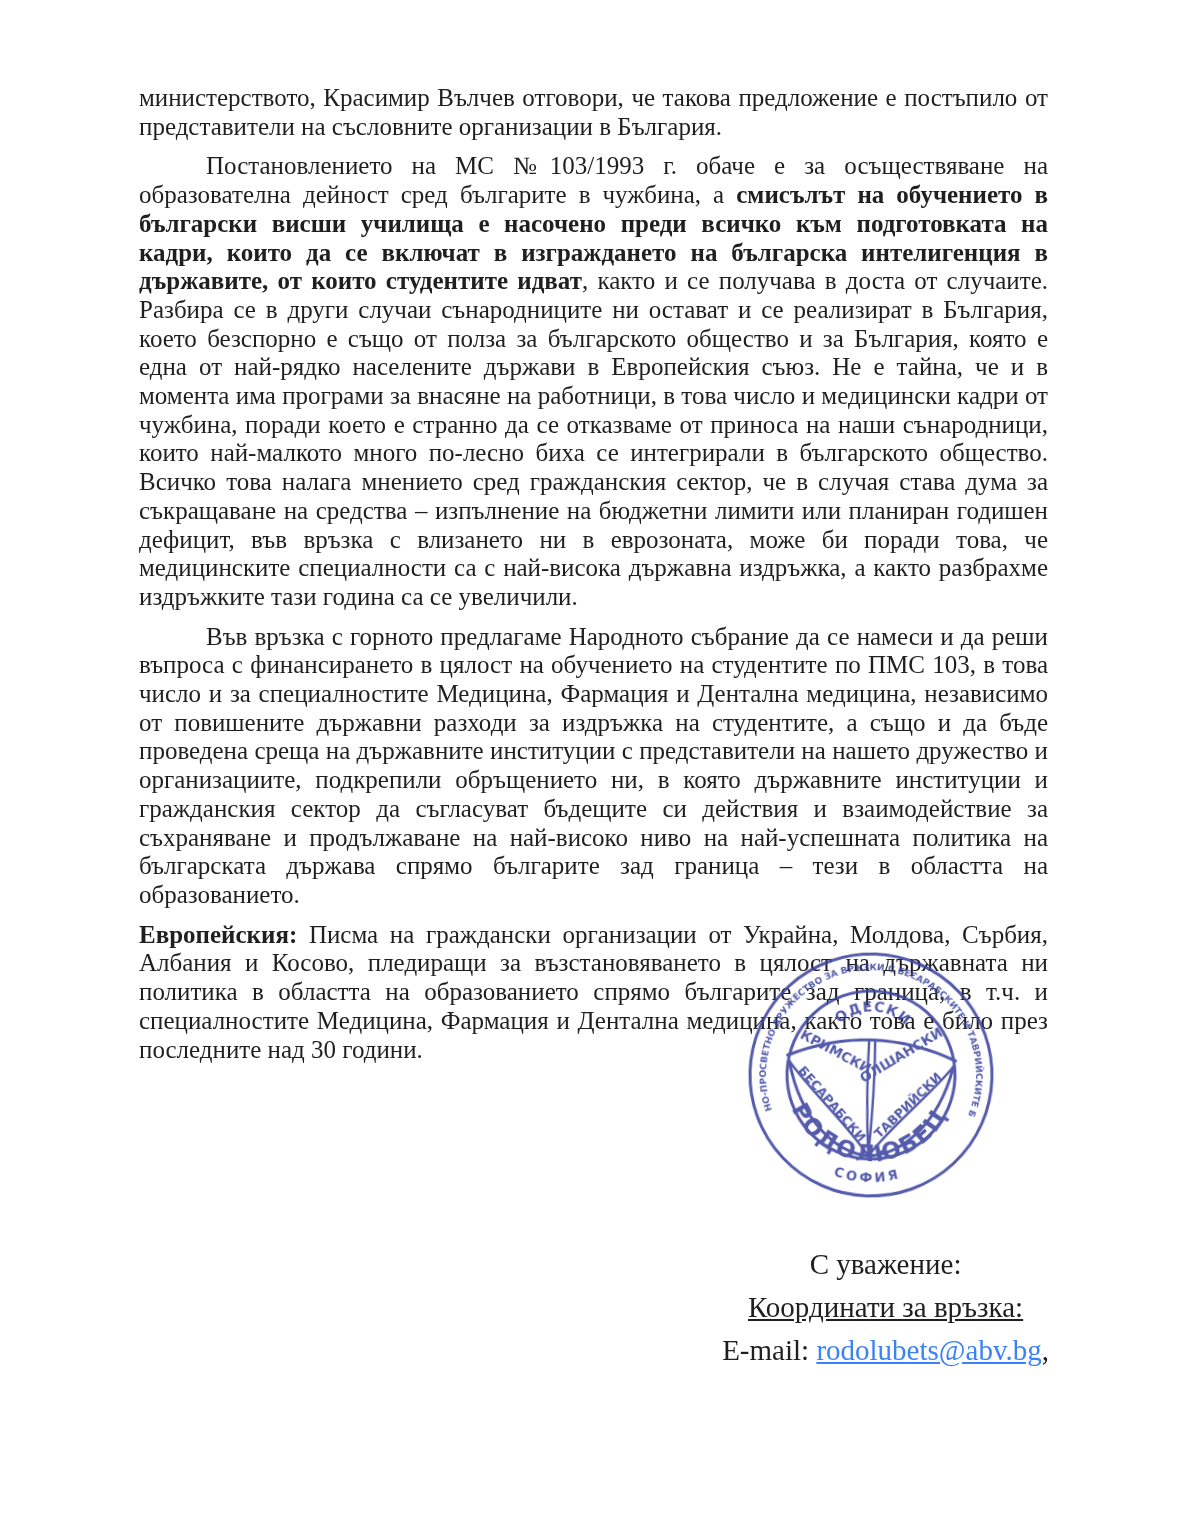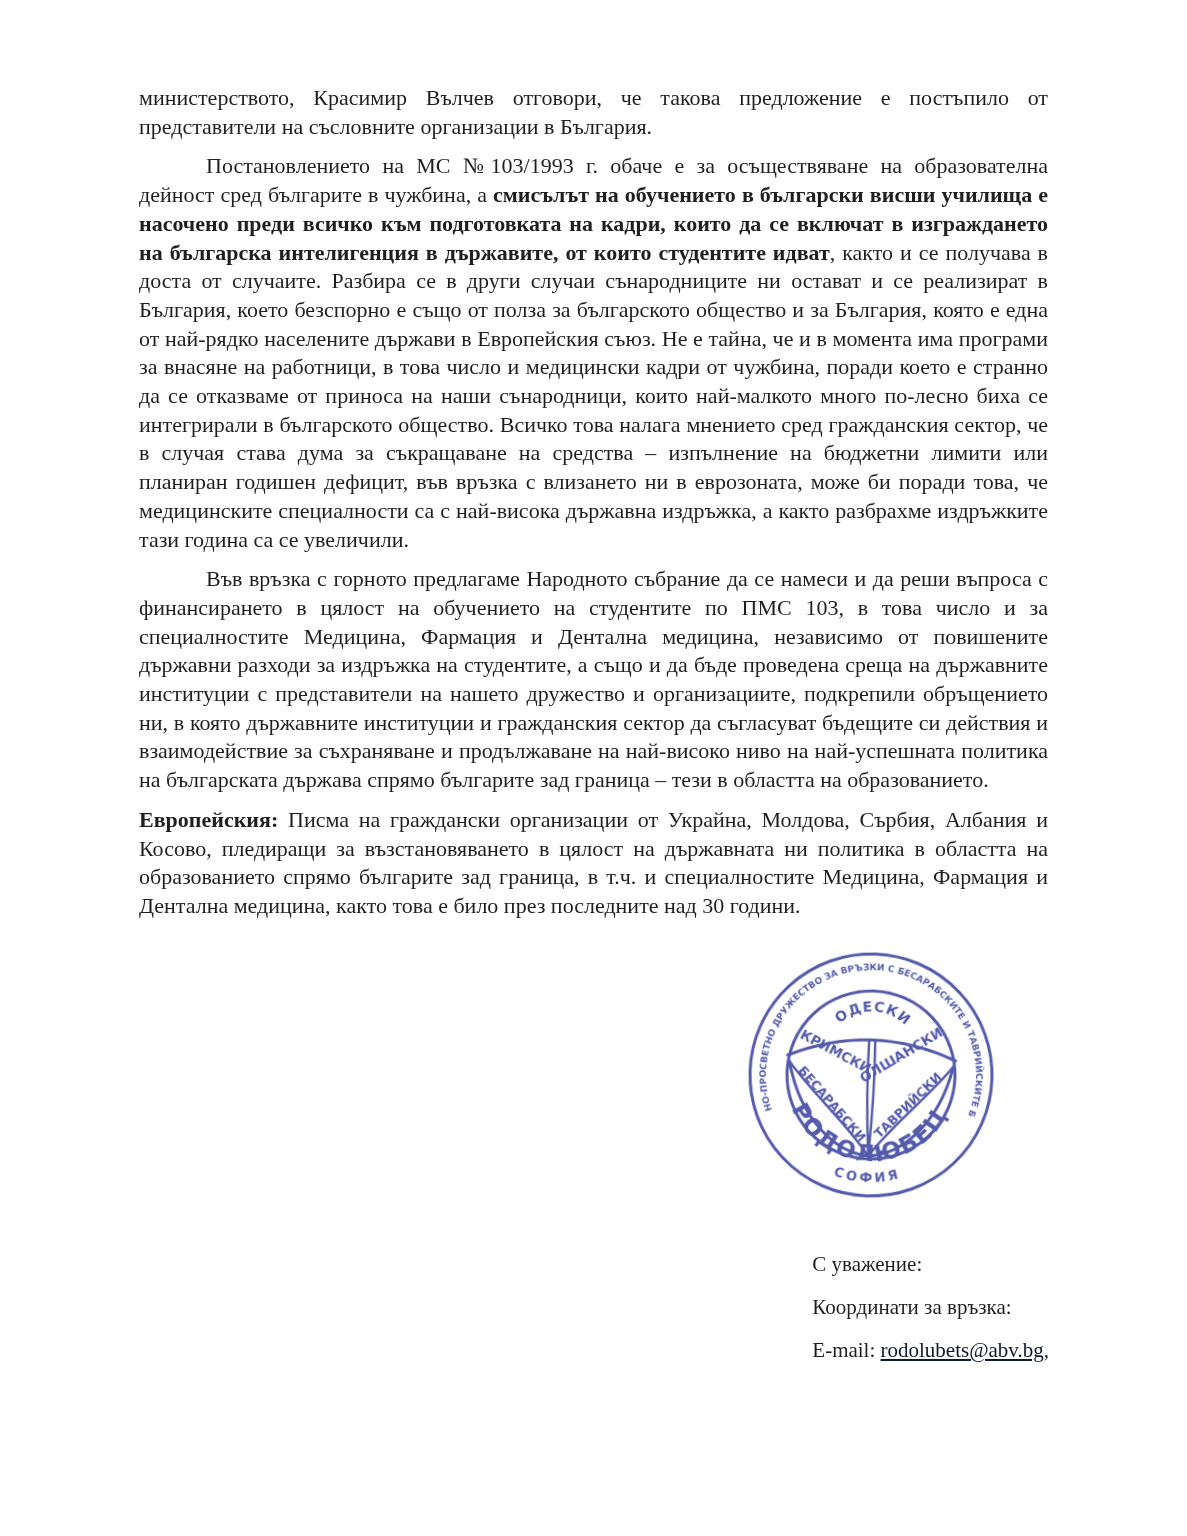--- a/index.html
+++ b/index.html
@@ -7,45 +7,45 @@
     width:1187px;height:1536px;
     background:#ffffff;
     position:relative;
     font-family:"Liberation Serif", serif;
     color:#1f1f1f;
     overflow:hidden;
   }
   .content{
     position:absolute;
     left:139px;top:84px;width:909px;
-    font-size:22px;
+    font-size:25px;
     line-height:28.7px;
     text-align:justify;
   }
   .content p{margin:0 0 11px 0;}
   .content p.ind{text-indent:67px;}
   .content b{font-weight:bold;}
   .seal{
     position:absolute;
     left:740px;top:944px;
     width:262px;height:262px;
     transform:rotate(2deg);
     opacity:0.88;
   }
   .seal svg{filter:blur(0.35px);}
   .signature{
     position:absolute;
     right:138px;top:1253px;
-    text-align:left;
-    font-size:21px;
+    text-align:center;
+    font-size:29px;
     line-height:22px;
     white-space:nowrap;
   }
   .sig-line{margin-bottom:21px;}
-  .contacts-heading{}
+  .contacts-heading{text-decoration:underline;}
   a.email-link{text-decoration:underline;cursor:pointer;}
 </style>
 </head>
 <body>
 
 <div class="content">
   <p><span>министерството, Красимир Вълчев отговори, че такова предложение е постъпило от представители на съсловните организации в България.</span></p>
   <p class="ind"><span>Постановлението на МС №103/1993 г. обаче е за осъществяване на образователна дейност сред българите в чужбина, а </span><b>смисълът на обучението в български висши училища е насочено преди всичко към подготовката на кадри, които да се включат в изграждането на българска интелигенция в държавите, от които студентите идват</b><span>, както и се получава в доста от случаите. Разбира се в други случаи сънародниците ни остават и се реализират в България, което безспорно е също от полза за българското общество и за България, която е една от най-рядко населените държави в Европейския съюз. Не е тайна, че и в момента има програми за внасяне на работници, в това число и медицински кадри от чужбина, поради което е странно да се отказваме от приноса на наши сънародници, които най-малкото много по-лесно биха се интегрирали в българското общество. Всичко това налага мнението сред гражданския сектор, че в случая става дума за съкращаване на средства – изпълнение на бюджетни лимити или планиран годишен дефицит, във връзка с влизането ни в еврозоната, може би поради това, че медицинските специалности са с най-висока държавна издръжка, а както разбрахме издръжките тази година са се увеличили.</span></p>
   <p class="ind"><span>Във връзка с горното предлагаме Народното събрание да се намеси и да реши въпроса с финансирането в цялост на обучението на студентите по ПМС 103, в това число и за специалностите Медицина, Фармация и Дентална медицина, независимо от повишените държавни разходи за издръжка на студентите, а също и да бъде проведена среща на държавните институции с представители на нашето дружество и организациите, подкрепили обръщението ни, в която държавните институции и гражданския сектор да съгласуват бъдещите си действия и взаимодействие за съхраняване и продължаване на най-високо ниво на най-успешната политика на българската държава спрямо българите зад граница – тези в областта на образованието.</span></p>
   <p><b>Европейския:</b><span> Писма на граждански организации от Украйна, Молдова, Сърбия, Албания и Косово, пледиращи за възстановяването в цялост на държавната ни политика в областта на образованието спрямо българите зад граница, в т.ч. и специалностите Медицина, Фармация и Дентална медицина, както това е било през последните над 30 години.</span></p>
@@ -79,14 +79,14 @@
       <text font-size="13.5" text-anchor="middle" transform="translate(163,114) rotate(-33)">ОЛШАНСКИ</text>
       <text font-size="12.5" text-anchor="middle" transform="translate(90,164) rotate(47)">БЕСАРАБСКИ</text>
       <text font-size="12.5" text-anchor="middle" transform="translate(172,163) rotate(-46)">ТАВРИЙСКИ</text>
     </g>
   </svg>
 </div>
 
 <div class="signature">
   <div class="sig-line">С уважение:</div>
   <div class="sig-line contacts-heading">Координати за връзка:</div>
-  <div class="sig-line"><span>E-mail: </span><a class="email-link" style="color: #0f172a;">rodolubets@abv.bg</a><span>,</span></div>
+  <div class="sig-line"><span>E-mail: </span><a class="email-link" style="color: #3b82f6;">rodolubets@abv.bg</a><span>,</span></div>
 </div>
 
 </body></html>

